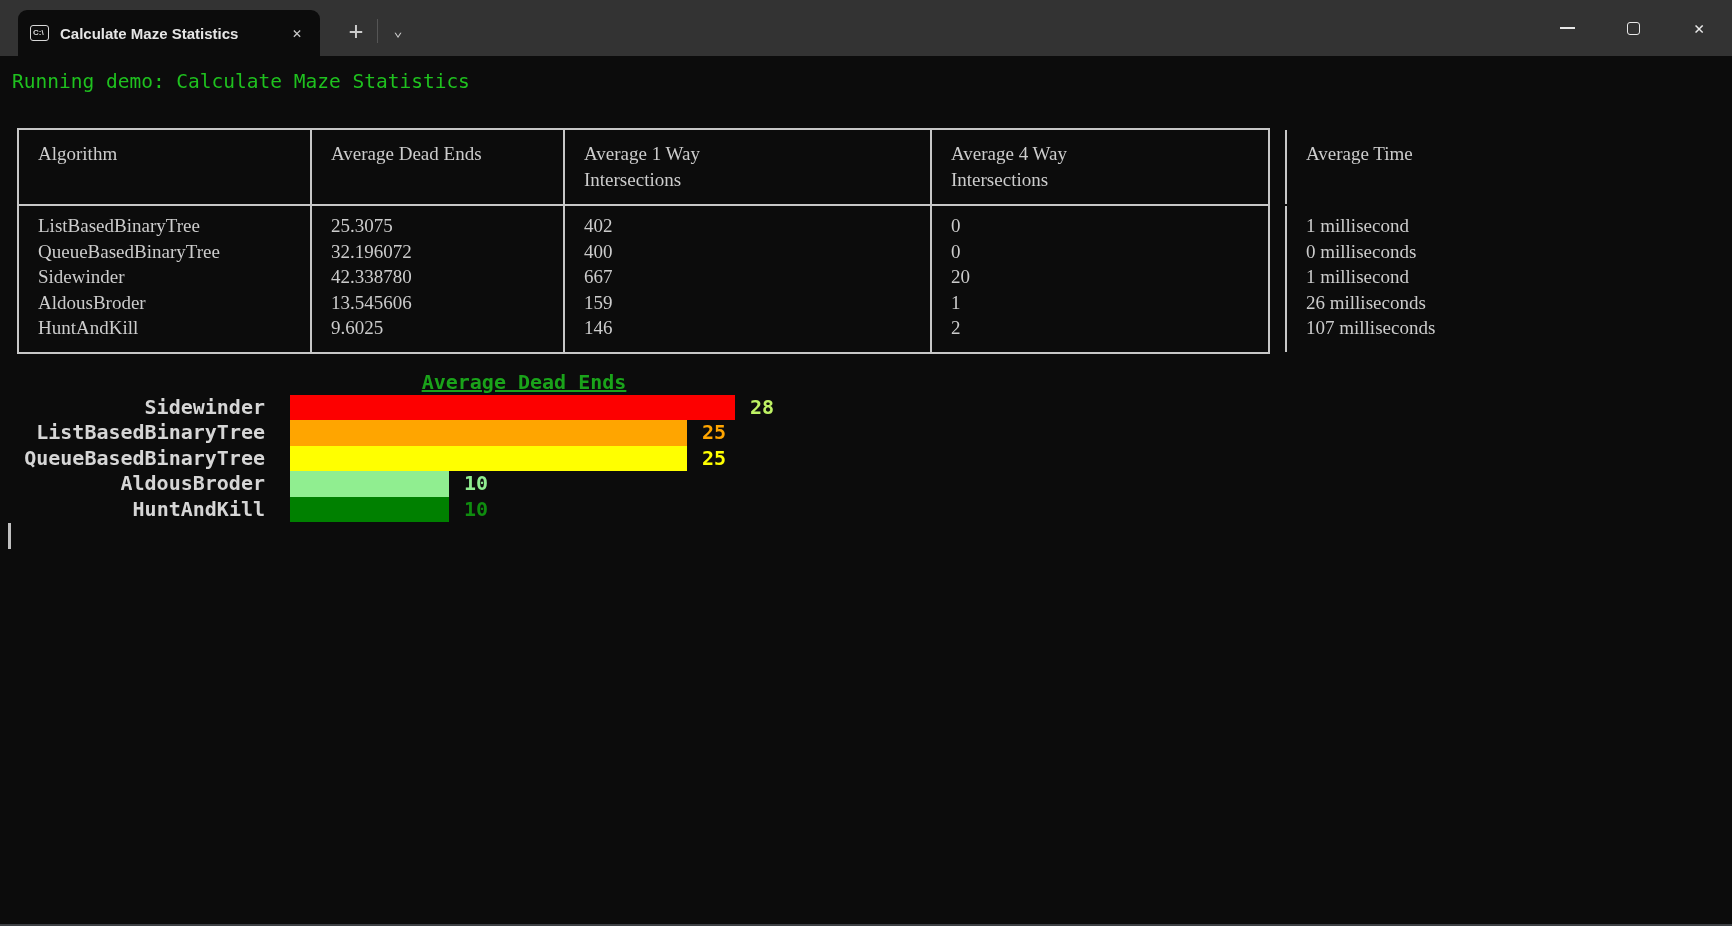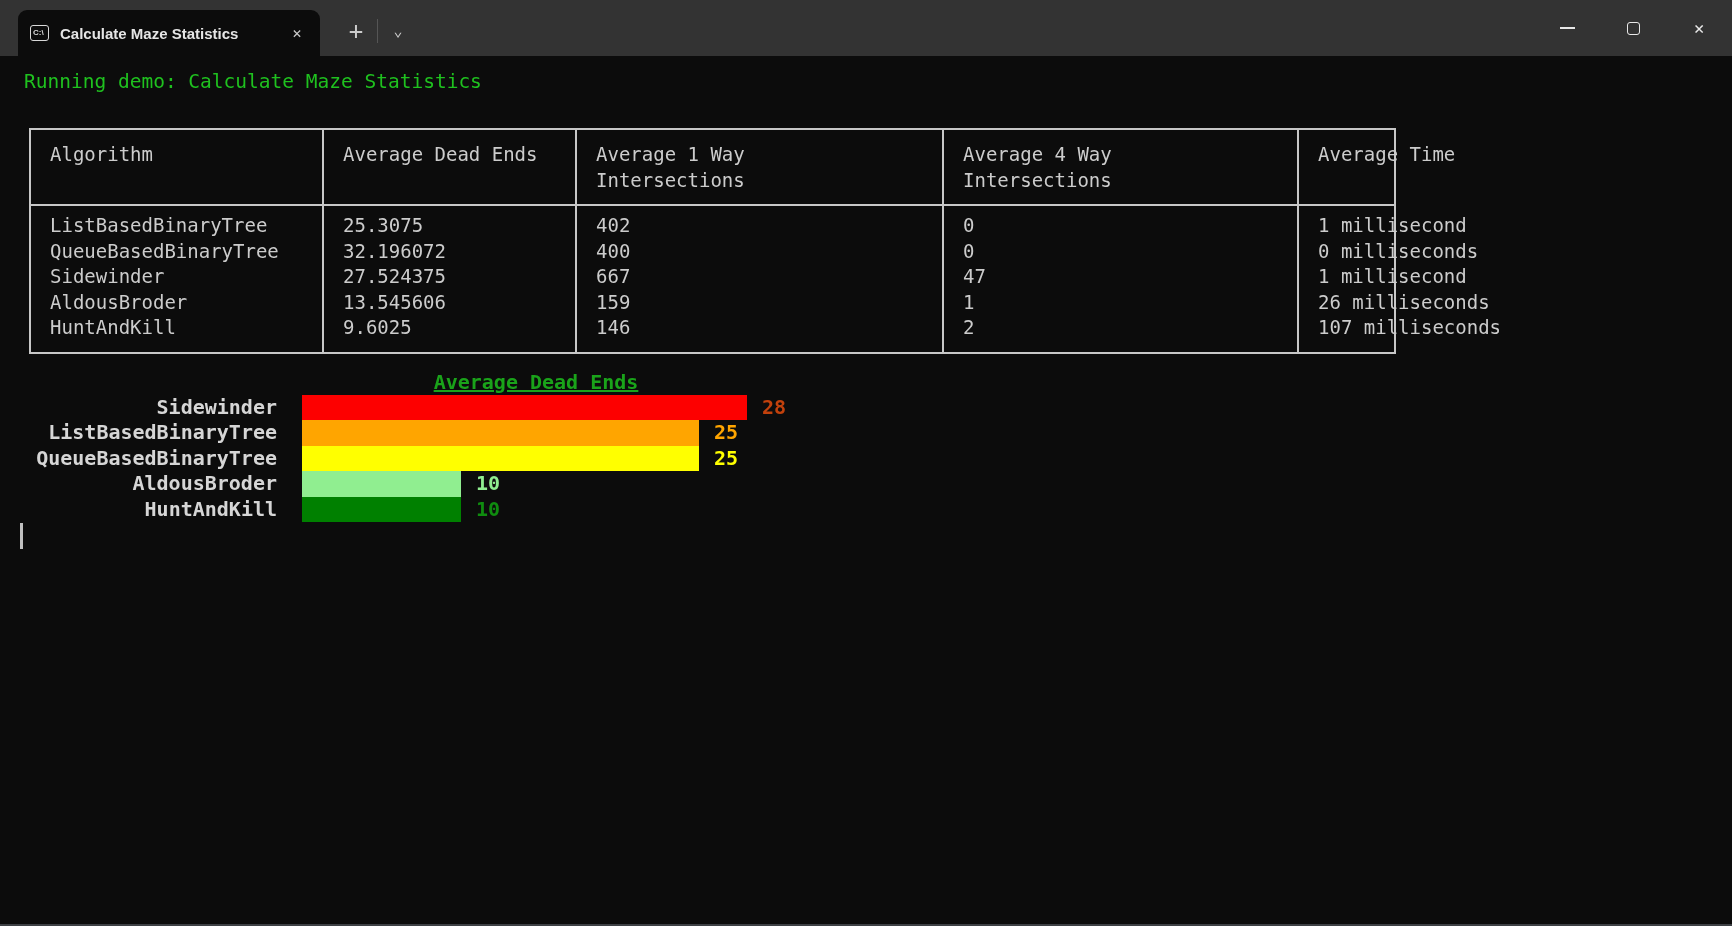--- a/index.html
+++ b/index.html
@@ -43,30 +43,30 @@
   .dropdown-btn { width:34px; font-size:15px; }
   .tabbar-divider { width:1px; height:24px; background:#555; margin:0 3px 13px 3px; }
 
   .window-controls { position:absolute; right:0; top:0; height:56px; display:flex; }
   .win-btn { width:66px; height:56px; display:flex; align-items:center; justify-content:center; }
   .minimize-glyph { width:15px; height:2px; background:#e8e8e8; }
   .maximize-glyph { width:13px; height:13px; border:1.5px solid #e8e8e8; border-radius:3px; }
   .close-glyph { color:#e8e8e8; font-size:17px; font-weight:300; }
 
   
-  .terminal { padding:13px 0 0 12px; position:relative; }
+  .terminal { padding:13px 0 0 0; position:relative; }
   .running-line {
     margin-left:12px; font-size:19.5px; line-height:26px;
     color: var(--accent-green, #1fc11f); white-space:pre;
   }
 
   
   .stats-table {
-    margin:33px 0 12px 17px; width:1367px;
-    border:2px solid #c8c8c8; font-size:19px;
+    margin:33px 0 12px 17px; width:1253px;
+    border:2px solid #c8c8c8; font-size:19px;font-family:Liberation Serif, serif;
   }
   .thead, .tbody-cols { display:grid; grid-template-columns:293px 253px 367px 355px 1fr; }
   .thead { border-bottom:2px solid #c8c8c8; }
   .th {
     padding:11px 8px 10px 19px; line-height:26px; white-space:pre;
     border-right:2px solid #c8c8c8; min-height:74px;
   }
   .th:last-child { border-right:none; }
   .tcol { border-right:2px solid #c8c8c8; padding:7px 0 11px 19px; }
   .tcol:last-child { border-right:none; }
@@ -134,35 +134,35 @@
         <div class="tcol">
           <div class="tcell">ListBasedBinaryTree</div>
           <div class="tcell">QueueBasedBinaryTree</div>
           <div class="tcell">Sidewinder</div>
           <div class="tcell">AldousBroder</div>
           <div class="tcell">HuntAndKill</div>
         </div>
         <div class="tcol">
           <div class="tcell">25.3075</div>
           <div class="tcell">32.196072</div>
-          <div class="tcell">27.524375</div>
+          <div class="tcell">42.338780</div>
           <div class="tcell">13.545606</div>
           <div class="tcell">9.6025</div>
         </div>
         <div class="tcol">
           <div class="tcell">402</div>
           <div class="tcell">400</div>
           <div class="tcell">667</div>
           <div class="tcell">159</div>
           <div class="tcell">146</div>
         </div>
         <div class="tcol">
           <div class="tcell">0</div>
           <div class="tcell">0</div>
-          <div class="tcell">47</div>
+          <div class="tcell">20</div>
           <div class="tcell">1</div>
           <div class="tcell">2</div>
         </div>
         <div class="tcol">
           <div class="tcell">1 millisecond</div>
           <div class="tcell">0 milliseconds</div>
           <div class="tcell">1 millisecond</div>
           <div class="tcell">26 milliseconds</div>
           <div class="tcell">107 milliseconds</div>
         </div>
@@ -170,21 +170,21 @@
   </div>
 
   <div class="chart">
     <div class="chart-title-wrap">
       <span class="chart-title">Average Dead Ends</span>
     </div>
     <div id="chart-rows">
         <div class="chart-row">
           <div class="chart-label">Sidewinder</div>
           <div class="chart-bar" style="width: 445px; background: rgb(253, 0, 0);"></div>
-          <div class="chart-value" style="color: #c2410c;">28</div>
+          <div class="chart-value" style="color: #bef264;">28</div>
         </div>
         <div class="chart-row">
           <div class="chart-label">ListBasedBinaryTree</div>
           <div class="chart-bar" style="width: 397px; background: rgb(255, 165, 0);"></div>
           <div class="chart-value" style="color: rgb(255, 165, 0);">25</div>
         </div>
         <div class="chart-row">
           <div class="chart-label">QueueBasedBinaryTree</div>
           <div class="chart-bar" style="width: 397px; background: rgb(255, 255, 0);"></div>
           <div class="chart-value" style="color: rgb(255, 255, 0);">25</div>

